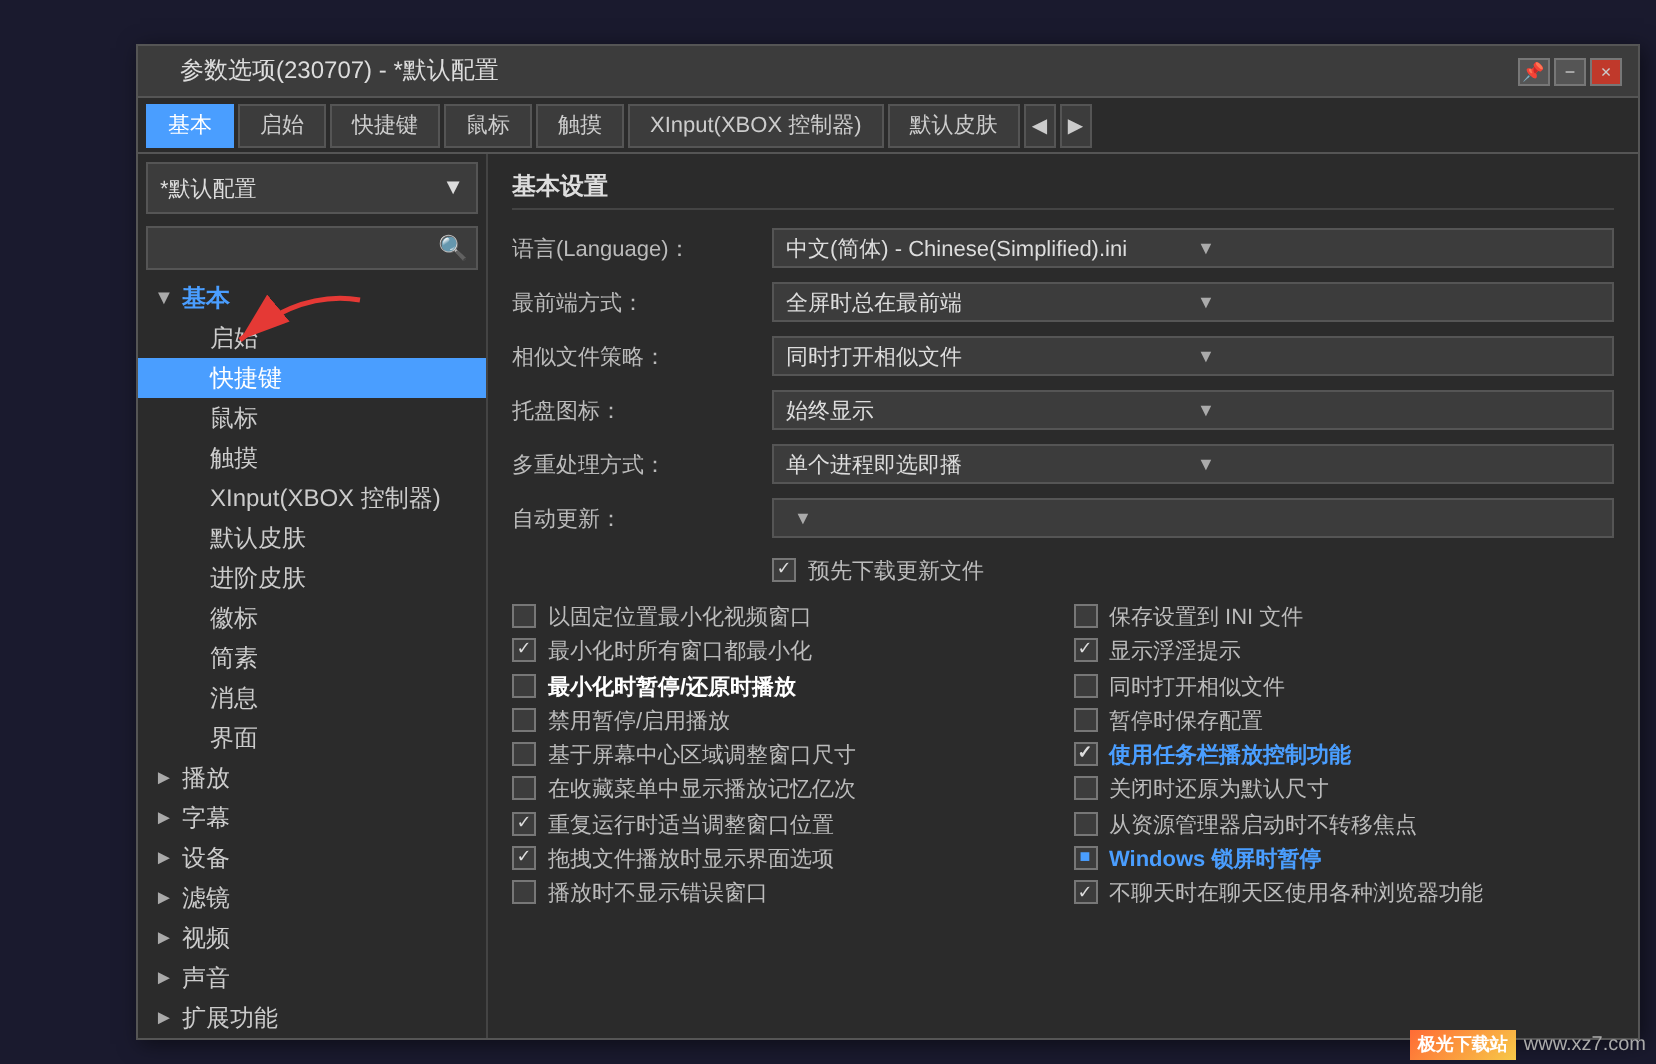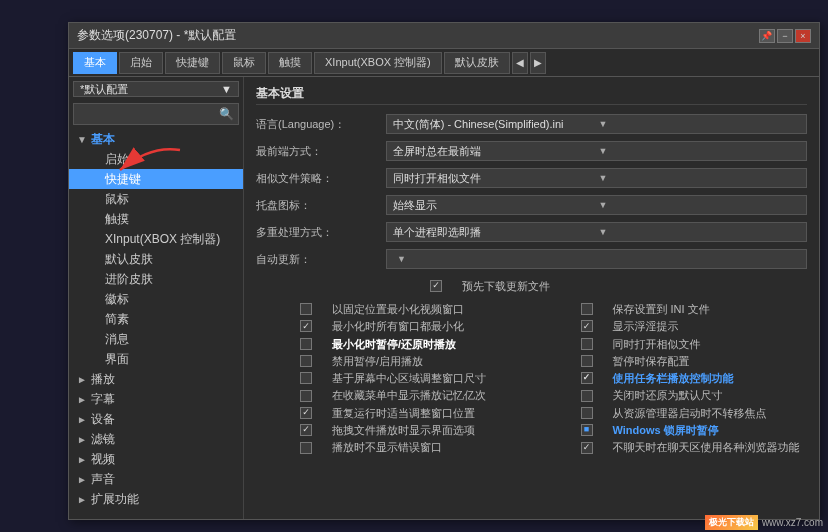--- a/index.html
+++ b/index.html
@@ -33,20 +33,21 @@
       height: 26px;
       background: #3c3c3c;
       border-bottom: 1px solid #555;
       padding: 0 8px;
       color: #ddd;
       font-size: 12px;
     }
     .title-bar-left {
       display: flex;
       gap: 6px;
+      margin-left: 13px;
     }
     .title-bar-controls {
       display: flex;
       gap: 2px;
     }
     .title-btn {
       width: 16px;
       height: 14px;
       background: #555;
       border: 1px solid #777;
@@ -111,21 +112,21 @@
       background: #2b2b2b;
       border-right: 1px solid #444;
       display: flex;
       flex-direction: column;
     }
 
     
     .profile-select {
       display: flex;
       align-items: center;
-      height: 16px;
+      height: 26px;
       background: #3c3c3c;
       border: 1px solid #555;
       margin: 4px;
       padding: 0 6px;
       color: #ddd;
       font-size: 11px;
       cursor: pointer;
       justify-content: space-between;
     }
 
@@ -251,27 +252,26 @@
 
     
     .checkbox-area {
       display: grid;
       grid-template-columns: 1fr 1fr;
       gap: 3px 10px;
       margin-top: 4px;
     }
     .checkbox-item {
       display: flex;
-      align-items: center;
-      gap: 20px;
+      align-items: flex-start;
+      gap: 6px;
       color: #bbb;
       font-size: 11px;
       cursor: pointer;
       line-height: 1.3;
-      margin-left: 44px;
     }
     .checkbox-item.bold-text {
       color: #fff;
       font-weight: bold;
     }
     .checkbox-item.highlight-blue {
       color: #4a9eff;
       font-weight: bold;
     }
     .cb {

